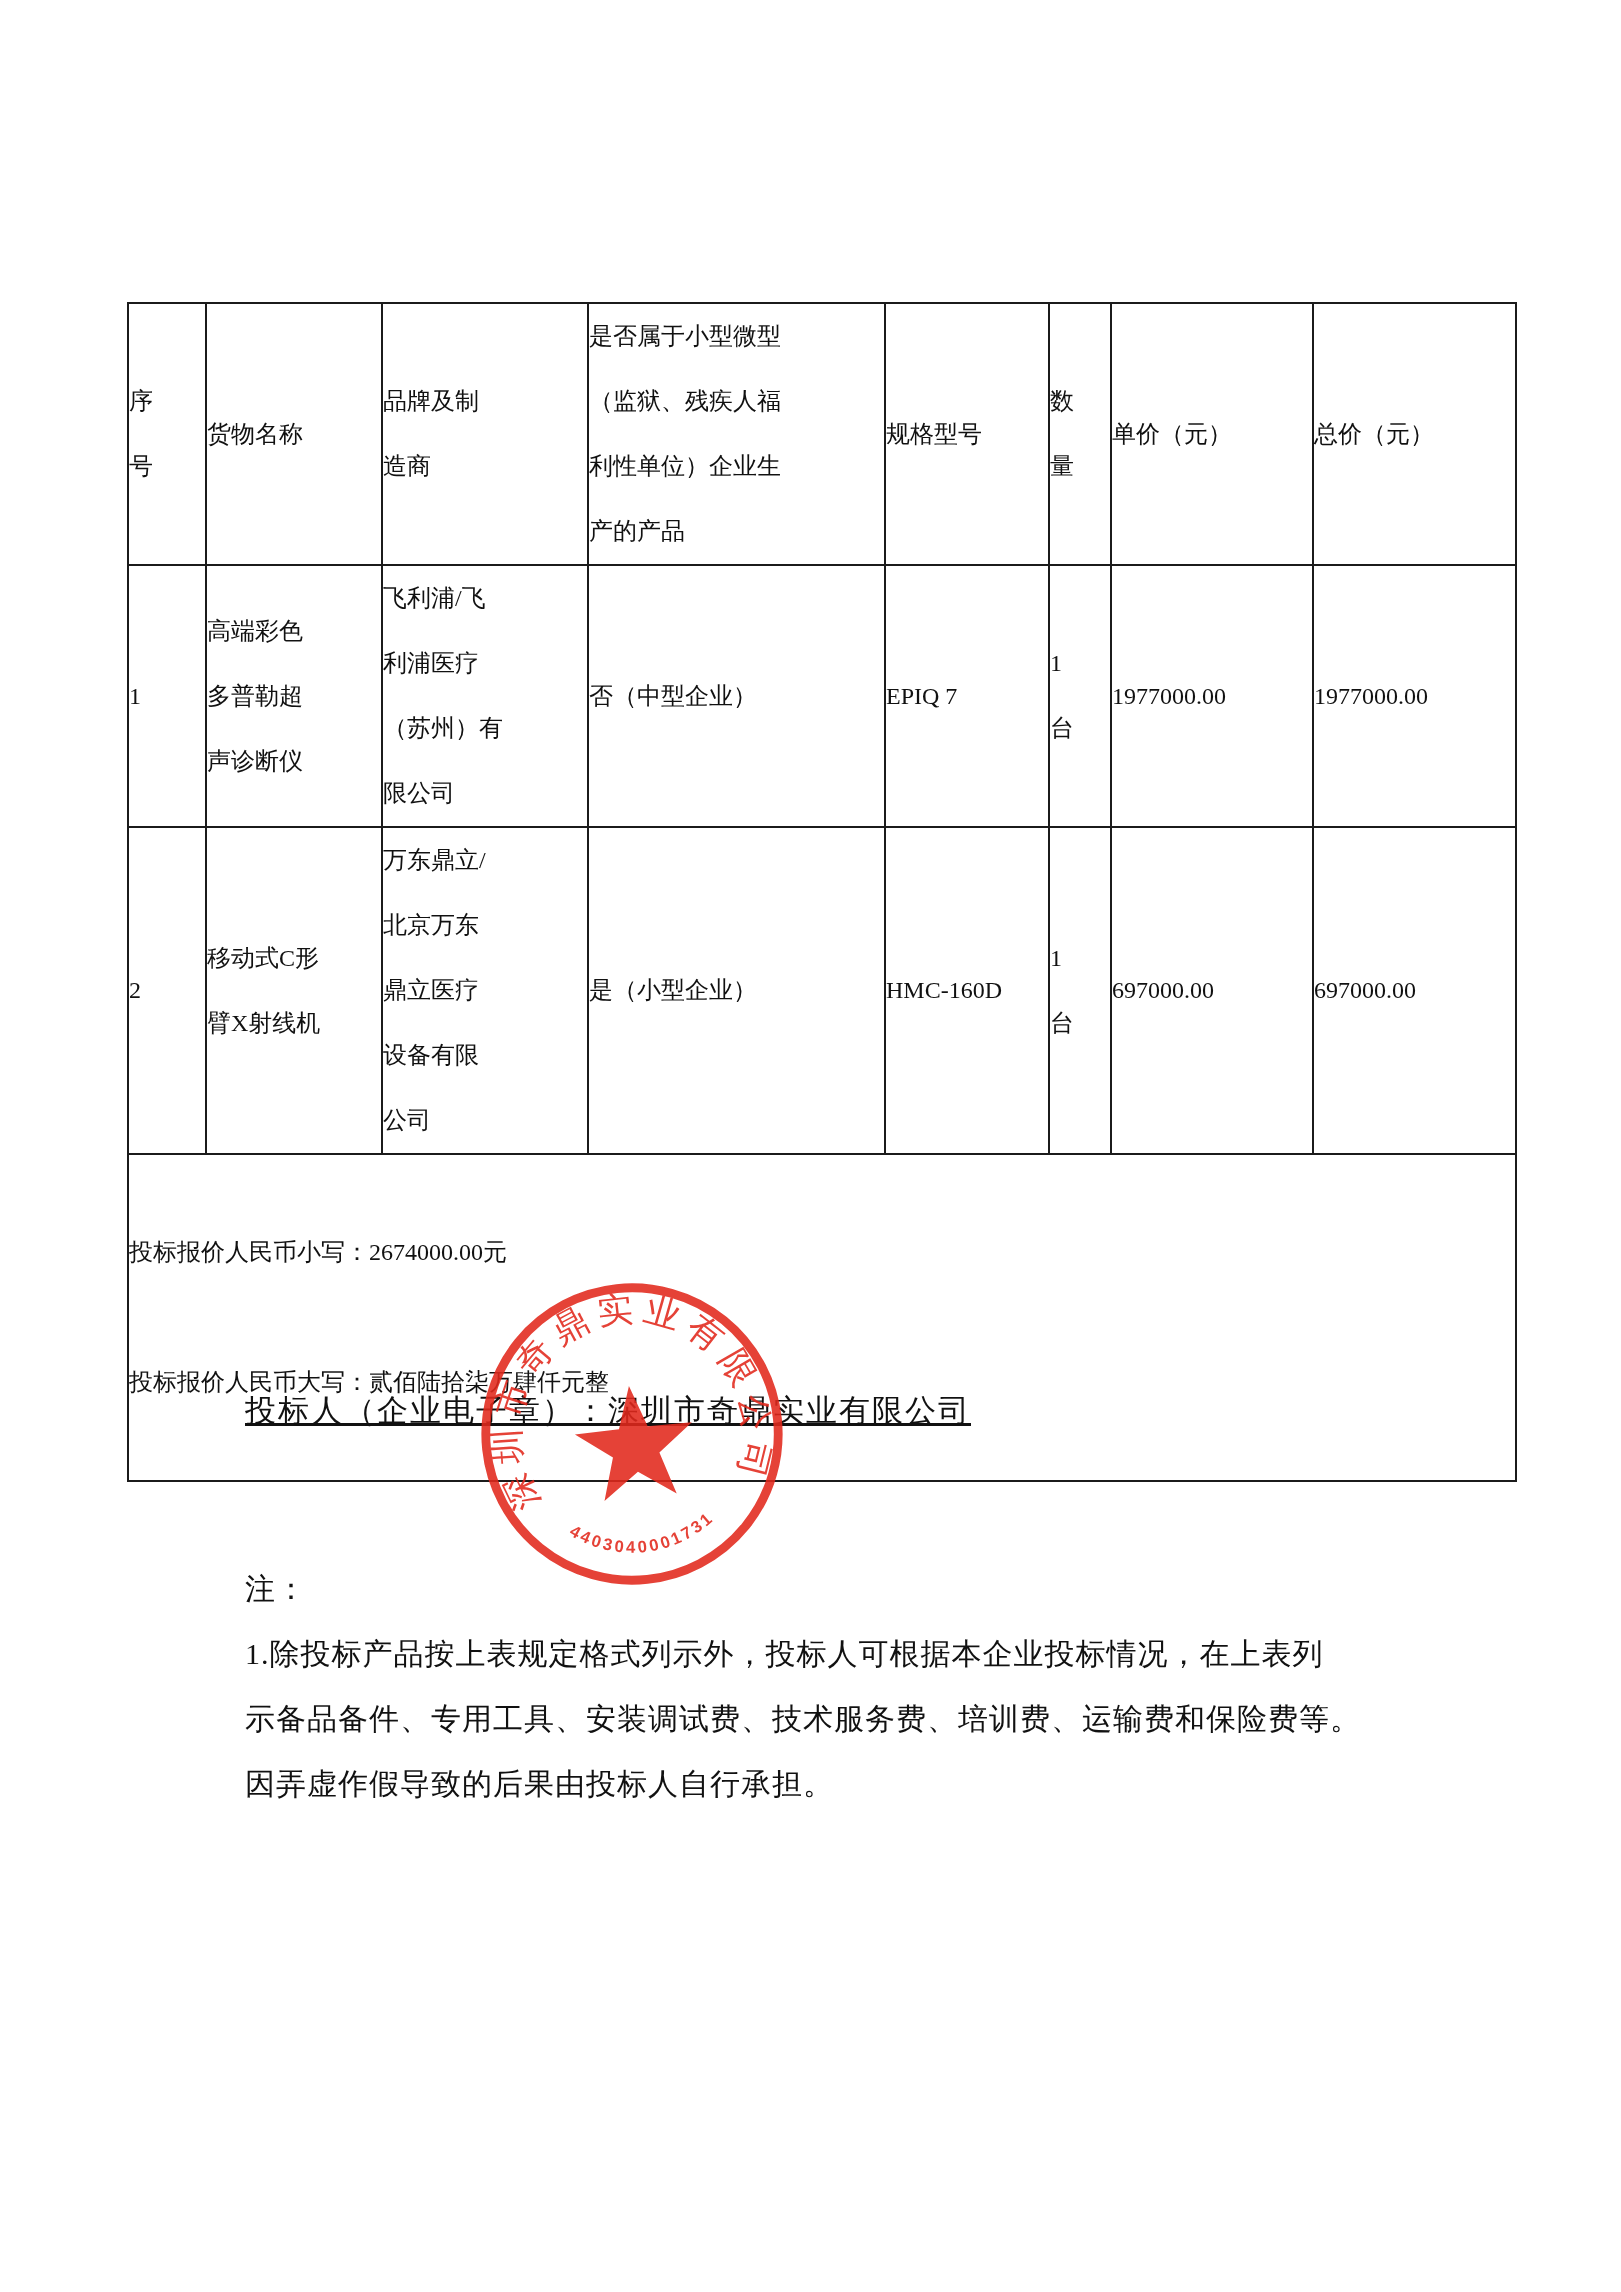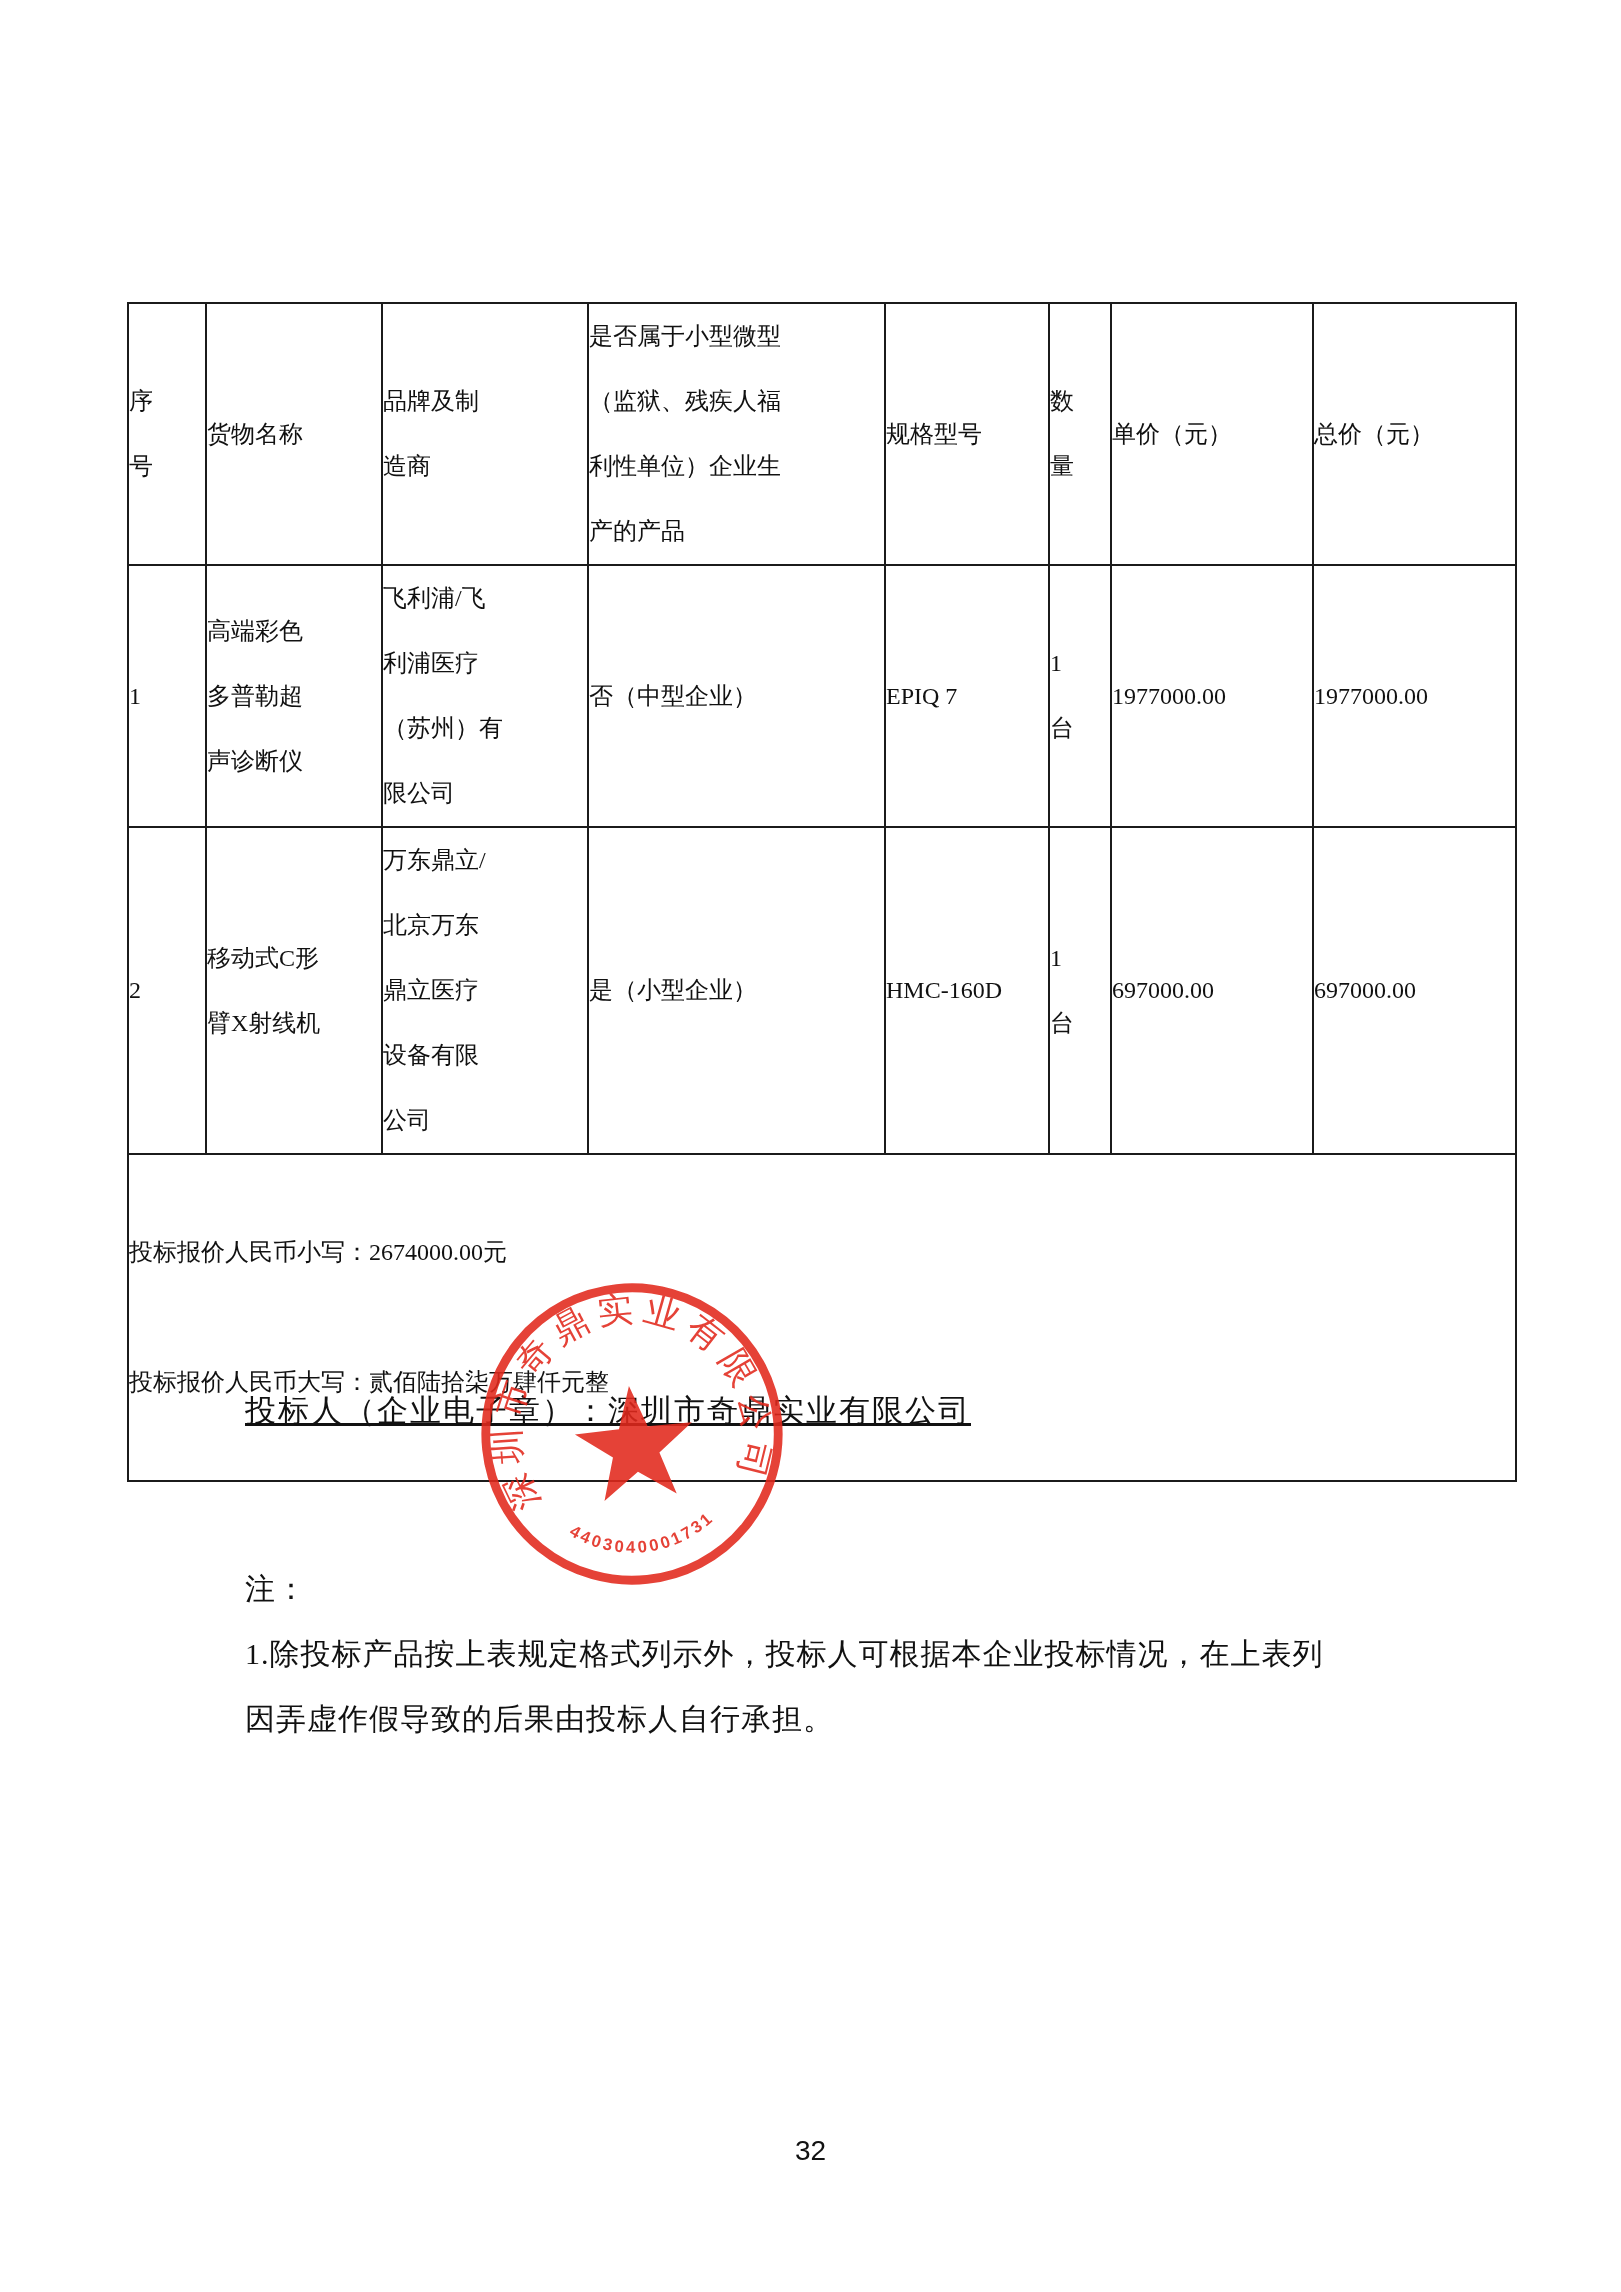--- a/index.html
+++ b/index.html
@@ -144,19 +144,19 @@
       <textPath href="#sealTopArc" startOffset="50%" text-anchor="middle">深圳市奇鼎实业有限公司</textPath>
     </text>
     <text class="seal-code">
       <textPath href="#sealBottomArc" startOffset="50%" text-anchor="middle">4403040001731</textPath>
     </text>
   </svg>
 
   <div class="notes">
     <div class="note-line">注：</div>
     <div class="note-line">1.除投标产品按上表规定格式列示外，投标人可根据本企业投标情况，在上表列</div>
+    <div class="note-line">示备品备件、专用工具、安装调试费、技术服务费、培训费、运输费和保险费等。</div>
     <div class="note-line">因弄虚作假导致的后果由投标人自行承担。</div>
   </div>
 
-  <div class="page-number">32</div>
 
 </div>
 
 
 </body></html>

